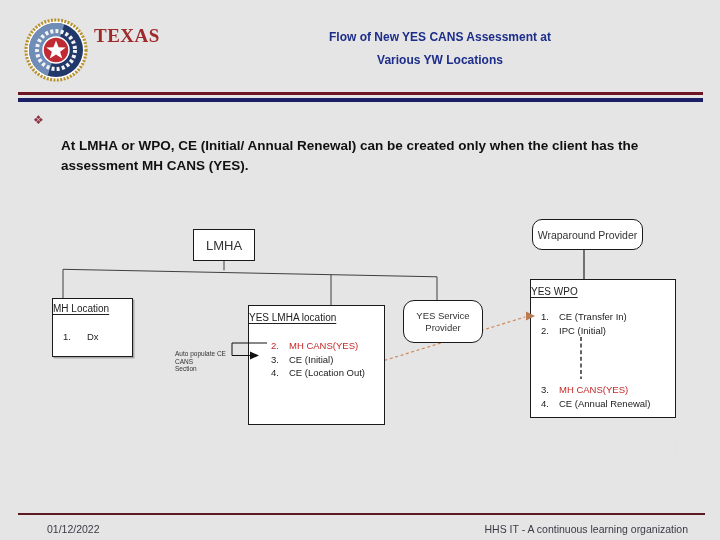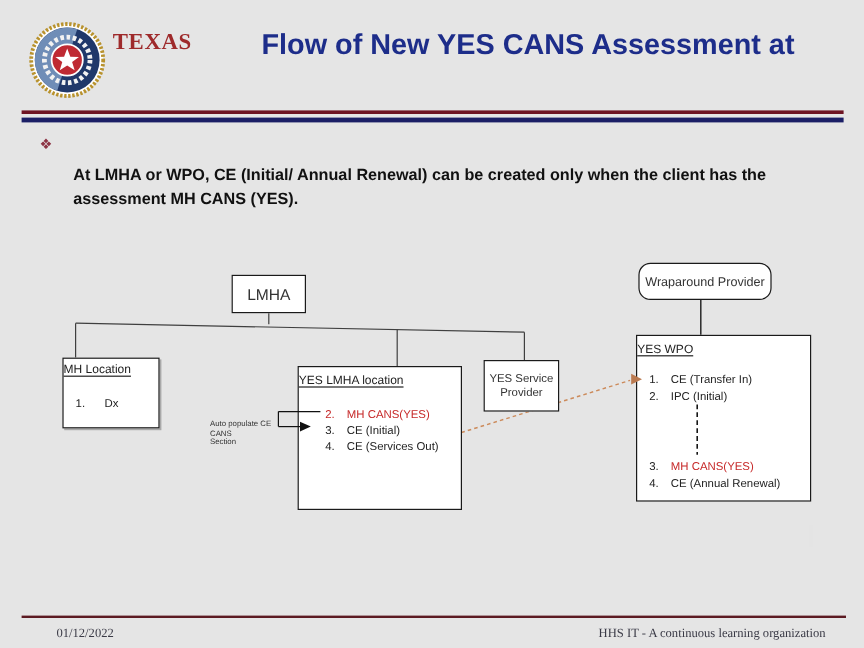--- a/index.html
+++ b/index.html
@@ -6,21 +6,21 @@
   #slide{position:relative;width:720px;height:540px;background:#e5e5e5;overflow:hidden;
          font-family:"Liberation Sans",sans-serif;color:#1a1a1a;padding-left:24px;}
 
   
   #logo-seal{position:absolute;left:24px;top:18px;}
   #logo-text{position:absolute;left:94px;top:26px;line-height:1;}
   .logo-brand{font-family:"Liberation Serif",serif;font-weight:bold;font-size:19px;
               color:#9e2a2b;letter-spacing:.5px;}
   .logo-sub{font-size:12px;font-weight:bold;color:#26417e;line-height:13.5px;margin-top:4px;}
   #page-title{position:absolute;left:190px;top:26px;width:500px;text-align:center;
-              font-size:24px;font-weight:bold;color:#1d2d8a;line-height:23px;}
+              font-size:12px;font-weight:bold;color:#1d2d8a;line-height:23px;}
 
   .rule{position:absolute;left:18px;width:685px;}
   #rule-maroon{top:92px;height:3.4px;background:#6e1423;}
   #rule-navy{top:98px;height:4px;background:#1b1f66;}
 
   
   #bullet-marker{position:absolute;left:33px;top:113px;font-size:12px;color:#8c3344;}
   #bullet-text{position:absolute;left:61px;top:112px;width:582px;font-size:13.5px;
                font-weight:bold;color:#111;line-height:19.5px;margin-top:24px;}
 
@@ -33,23 +33,23 @@
   .row .num{width:18px;flex:0 0 18px;}
   .red{color:#c62828;}
 
   #box-lmha{left:193px;top:229px;width:62px;height:32px;border-width:1.3px;
             display:flex;align-items:center;justify-content:center;font-size:13px;color:#333;}
   #box-mh-location{left:52px;top:298px;width:81px;height:59px;
                    box-shadow:1.5px 1.5px 0 rgba(120,120,120,.55);}
   #box-mh-location .box-title{margin-top:4px;}
   #box-yes-lmha{left:248px;top:305px;width:137px;height:120px;}
   #box-yes-lmha .box-title{margin-top:6px;}
-  #box-yes-service{left:403px;top:300px;width:63px;height:43px;
+  #box-yes-service{left:403px;top:300px;width:80px;height:43px;
                    display:flex;align-items:center;justify-content:center;text-align:center;
-                   line-height:12px;color:#333;}
+                   line-height:12px;color:#333;border-radius:11px;}
   #box-wraparound{left:532px;top:219px;width:111px;height:31px;border-width:1.2px;
                   display:flex;align-items:center;justify-content:center;font-size:10.5px;color:#333;border-radius:10px;}
   #box-yes-wpo{left:530px;top:279px;width:146px;height:139px;border-width:1.3px;}
   #box-yes-wpo .box-title{margin-top:6px;}
 
   
   #mh-item-0{left:10px;top:31px;}  #mh-item-0 .num{width:24px;flex-basis:24px;}
   #yl-item-0{left:22px;top:33px;}
   #yl-item-1{left:22px;top:46.5px;}
   #yl-item-2{left:22px;top:60px;}
@@ -63,21 +63,21 @@
 
   
   .overlay{position:absolute;left:0;top:0;pointer-events:none;}
   #svg-under{z-index:1;} #svg-over{z-index:3;}
 
   #edge-artifact{position:absolute;left:674px;top:437px;width:3px;height:19px;
                  background:#e4e4e4;z-index:1;}
 
   
   #footer-rule{position:absolute;left:18px;top:513px;width:687px;height:2.2px;background:#5c1a22;}
-  .footer-text{position:absolute;top:523px;font-size:10.5px;color:#3a3a46;font-family:Liberation Serif, serif;}
+  .footer-text{position:absolute;top:523px;font-size:10.5px;color:#3a3a46;}
   #footer-date{left:47px;}
   #footer-org{right:56px;}
   #footer-page{right:16px;}
 </style>
 </head>
 <body>
 
 <div id="slide">
 
   <svg id="logo-seal" width="64" height="64" viewBox="0 0 64 64">
@@ -87,20 +87,21 @@
     <circle cx="32" cy="32" r="19" fill="none" stroke="#f2f2f2" stroke-width="4" stroke-dasharray="3 2.2"></circle>
     <circle cx="32" cy="32" r="13" fill="#bf2a33" stroke="#fff" stroke-width="1.5"></circle>
     <path d="M32 22.5 L34.6 29.2 L41.8 29.4 L36.1 33.7 L38.2 40.6 L32 36.5 L25.8 40.6 L27.9 33.7 L22.2 29.4 L29.4 29.2 Z" fill="#fff"></path>
   </svg>
   <div id="logo-text">
     <div class="logo-brand">TEXAS</div>
   </div>
 
   <div id="page-title">
     <div>Flow of New YES CANS Assessment at</div>
+    <div>Various YW Locations</div>
   </div>
 
   <div id="rule-maroon" class="rule"></div>
   <div id="rule-navy" class="rule"></div>
 
   <div id="bullet-marker">❖</div>
   <div id="bullet-text">At LMHA or WPO, CE (Initial/ Annual Renewal) can be created only when the client has the assessment MH CANS (YES).</div>
 
   <svg id="svg-under" class="overlay" width="720" height="540" viewBox="0 0 720 540">
     <line x1="347" y1="372" x2="525" y2="317" stroke="#cc8a5a" stroke-width="1.2" stroke-dasharray="3 2.6"></line>
@@ -121,21 +122,21 @@
     <div id="yl-item-0" class="row red">
       <span class="num">2.</span>
       <span>MH CANS(YES)</span>
     </div>
     <div id="yl-item-1" class="row">
       <span class="num">3.</span>
       <span>CE (Initial)</span>
     </div>
     <div id="yl-item-2" class="row">
       <span class="num">4.</span>
-      <span>CE (Services Out)</span>
+      <span>CE (Location Out)</span>
     </div>
   </div>
 
   <div id="box-yes-service" class="dbox">
     <div>
       <div>YES Service</div>
       <div>Provider</div>
     </div>
   </div>
 

